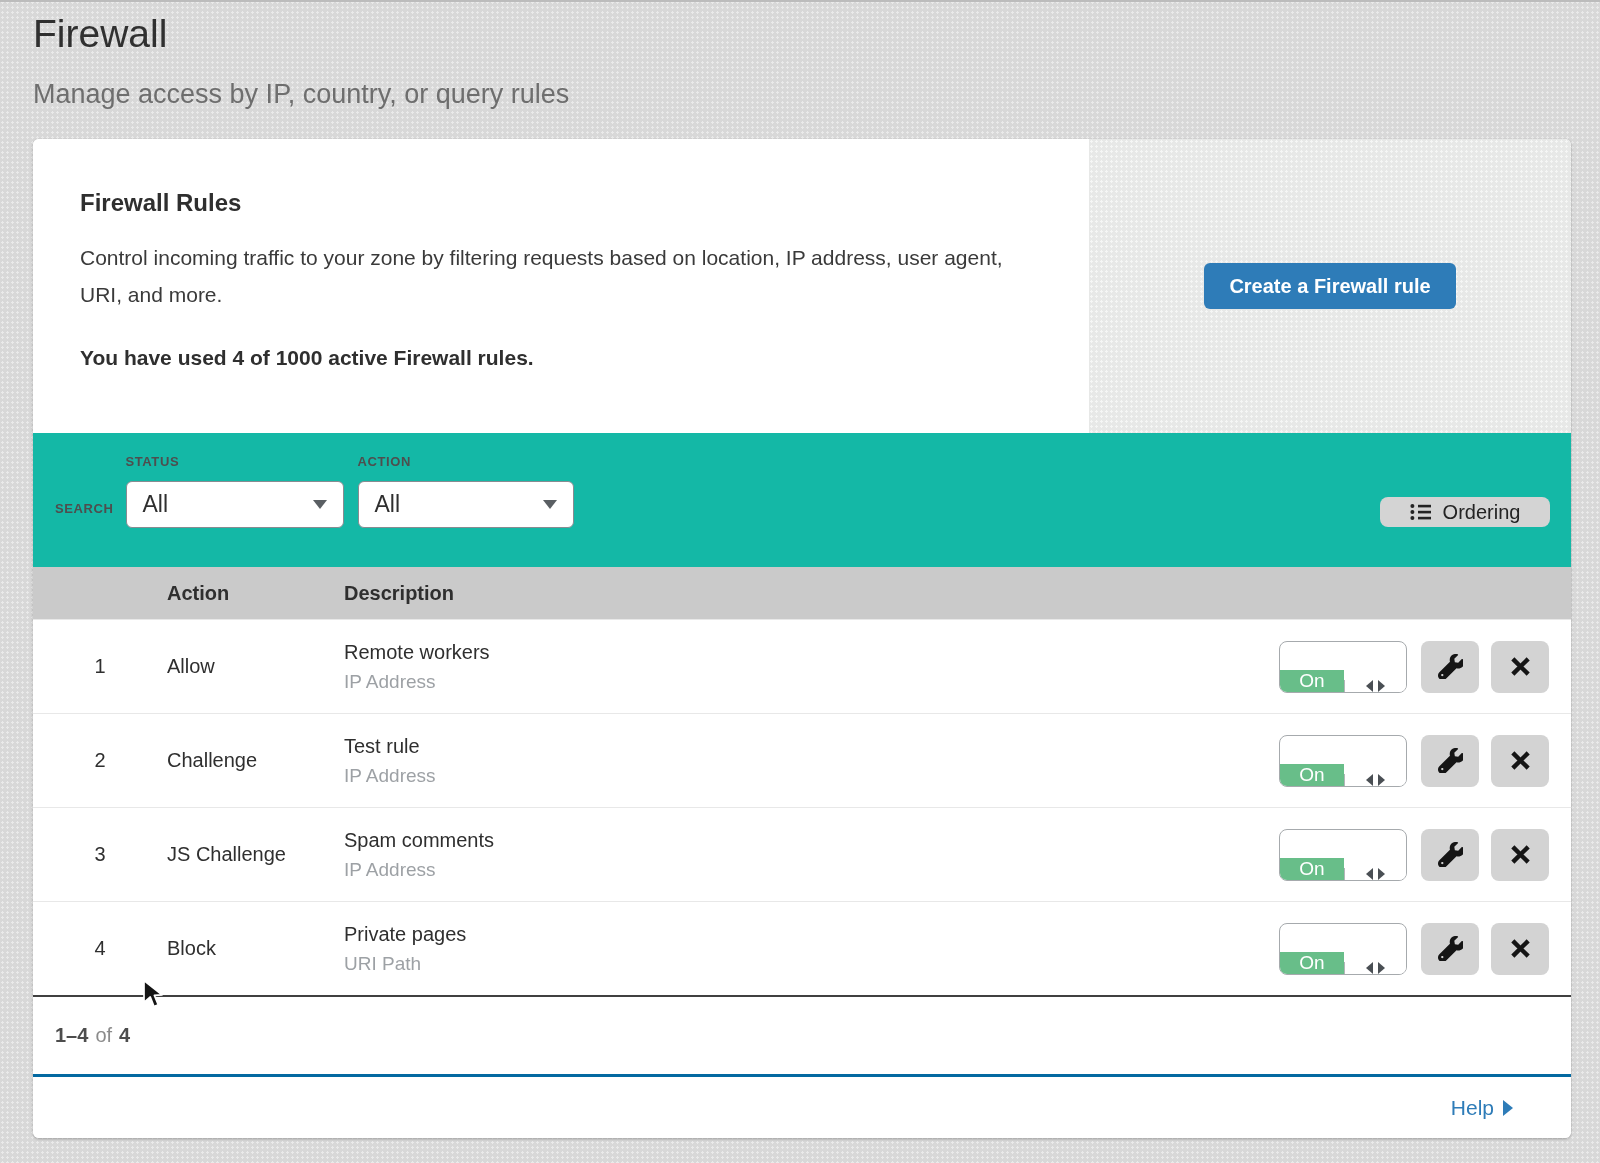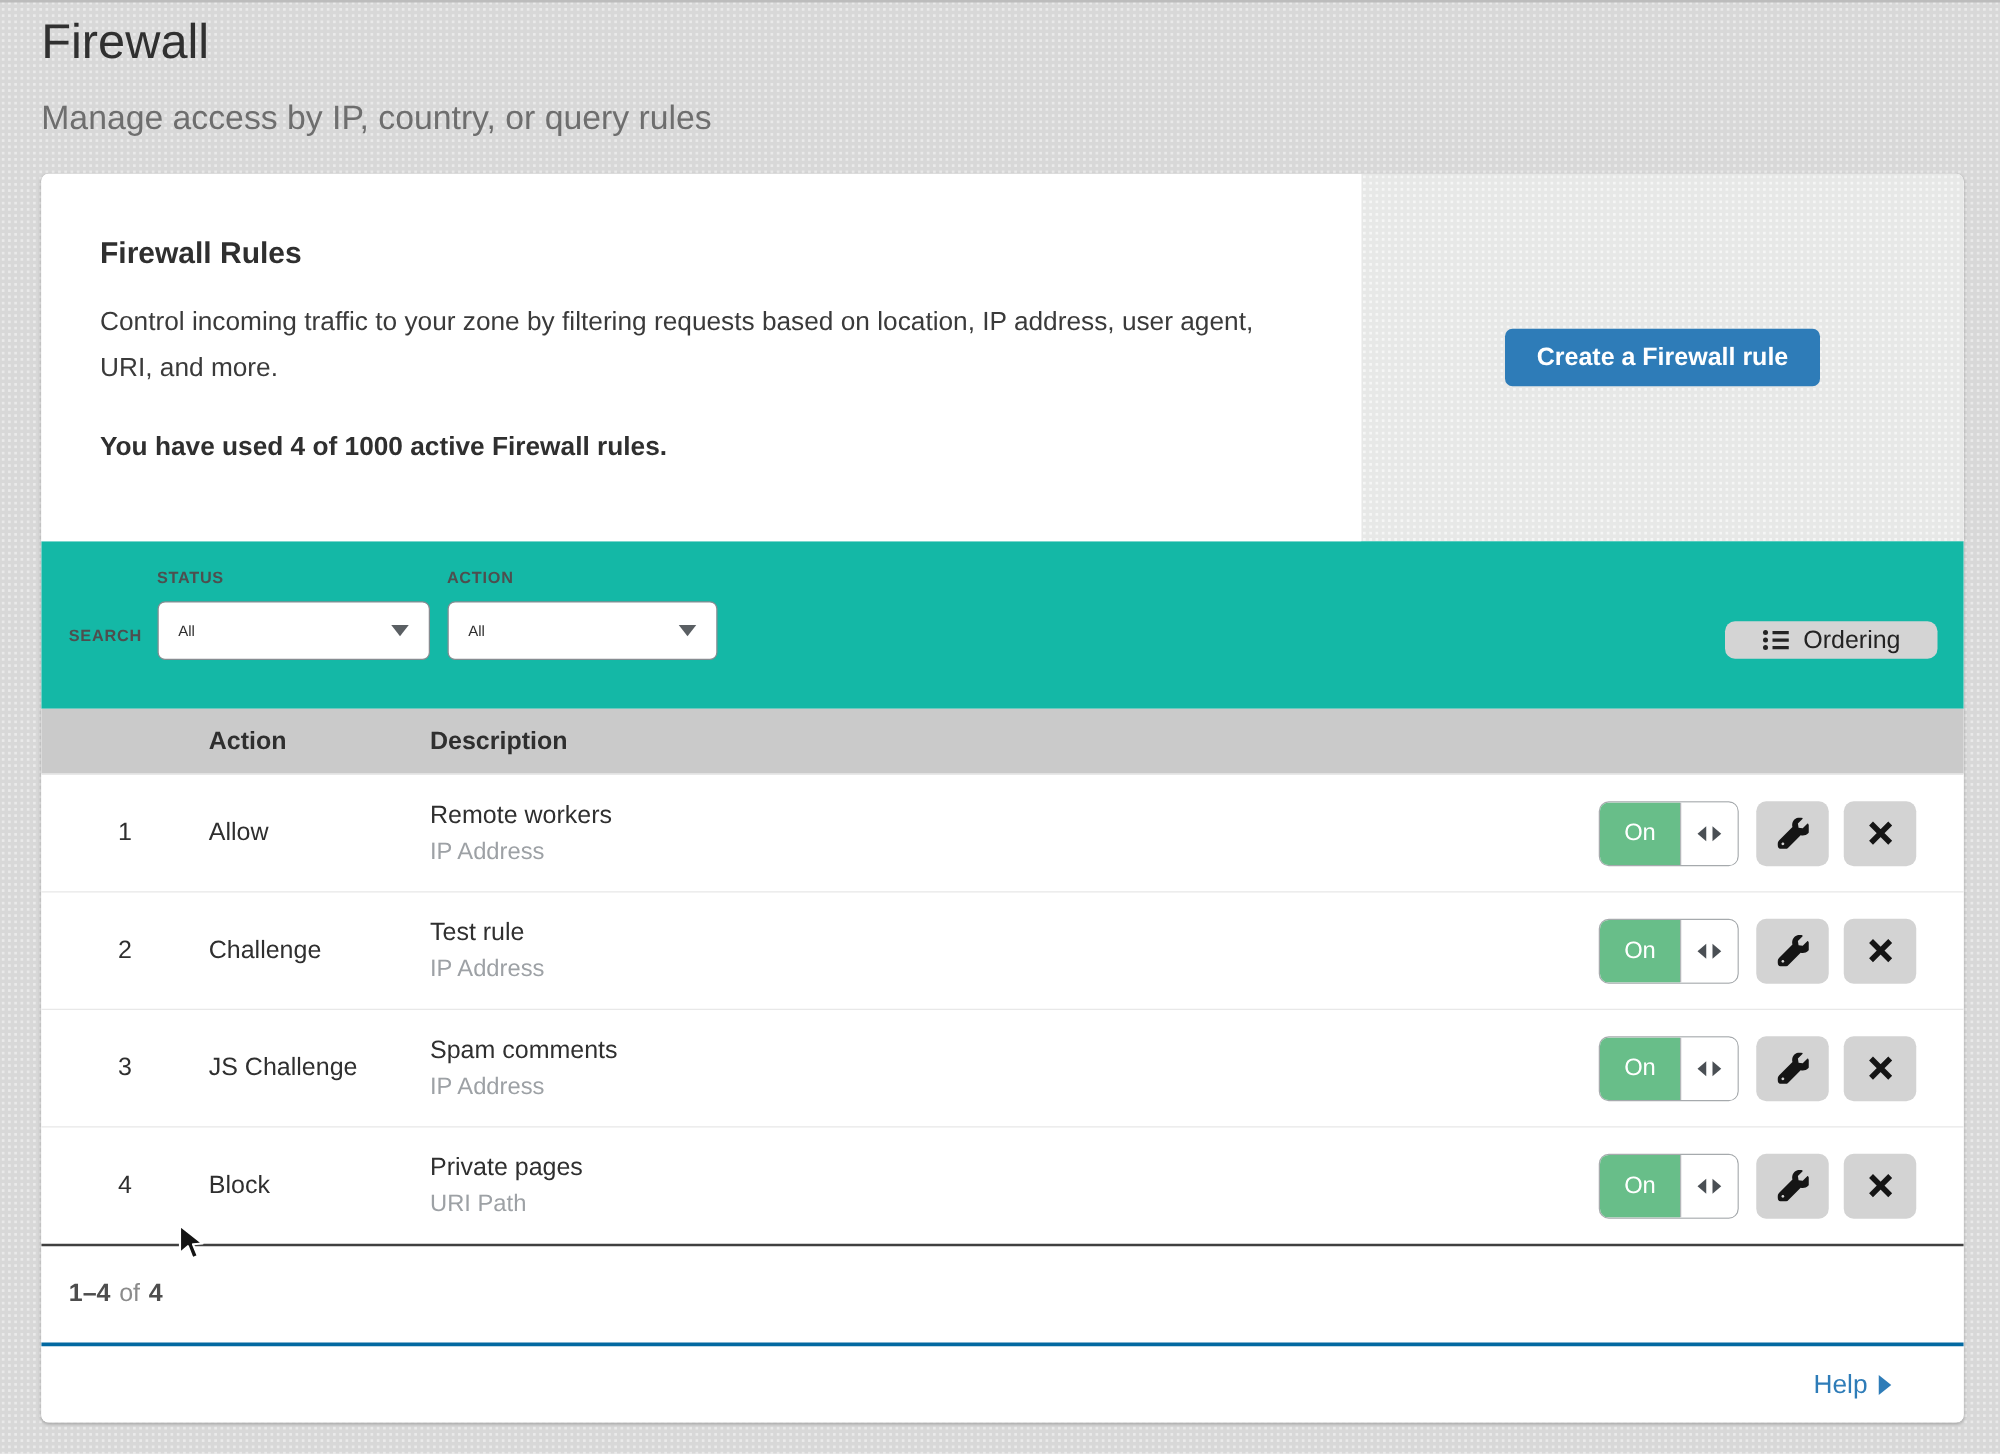--- a/index.html
+++ b/index.html
@@ -54,21 +54,21 @@
     width:585px; height:47px; border:1px solid #878c91; border-radius:6px;
     display:flex; align-items:center; padding:0 14px; background:#fff;
   }
   .search-box input {
     border:none; outline:none; flex:1; font-family:inherit; font-size:19px; color:#333; margin-left:10px; background:transparent;
   }
   .search-box input::placeholder { color:#8a8f94; opacity:1; }
   .select-box {
     height:47px; border:1px solid #878c91; border-radius:6px; background:#fff;
     display:flex; align-items:center; justify-content:space-between;
-    padding:0 16px; font-size:12px; color:#2f2f2f; cursor:pointer;
+    padding:0 16px; font-size:23px; color:#2f2f2f; cursor:pointer;
   }
   .select-status { width:218px; margin-left:12px; }
   .select-action { width:216px; margin-left:14px; }
   .select-arrow { width:0; height:0; border-left:7px solid transparent; border-right:7px solid transparent; border-top:9px solid #5a5f63; }
   .ordering-btn {
     margin-left:auto; margin-right:0; width:170px; height:30px; border:none; cursor:pointer;
     background:#d4d4d4; border-radius:8px; display:flex; align-items:center; justify-content:center;
     font-family:inherit; font-size:20px; color:#232323; gap:11px; margin-bottom:1px;
   }
 
@@ -82,22 +82,22 @@
     height:94px; background:#fff; border-top:1px solid #e8e8e8;
     display:grid; grid-template-columns:134px 177px 1fr 292px; align-items:center;
   }
   .cell-num { text-align:center; font-size:20px; color:#2f2f2f; }
   .cell-action { font-size:20px; color:#2f2f2f; }
   .cell-desc .desc-title { font-size:20px; color:#2f2f2f; line-height:24px; }
   .cell-desc .desc-sub { font-size:19px; color:#9da1a5; margin-top:7px; line-height:22px; }
   .cell-controls { display:flex; align-items:center; padding-right:21px; }
 
   .toggle {
-    width:112px; height:52px; border:1px solid #a6aaad; border-radius:8px;
-    display:flex; overflow:hidden; cursor:pointer; background:#fff;
+    width:128px; height:52px; border:1px solid #a6aaad; border-radius:8px;
+    display:flex; overflow:hidden; cursor:pointer; background:#fff;align-items:flex-end;
   }
   .toggle-on {
     width:64px; background:#68be89; color:#fff; font-size:19px;
     display:flex; align-items:center; justify-content:center;
   }
   .toggle-handle {
     flex:1; background:#fff; border-left:1px solid #b3b6b9;
     display:flex; align-items:center; justify-content:center; gap:5px;
   }
   .tri-left  { width:0; height:0; border-top:6px solid transparent; border-bottom:6px solid transparent; border-right:7px solid #4a4f54; }

